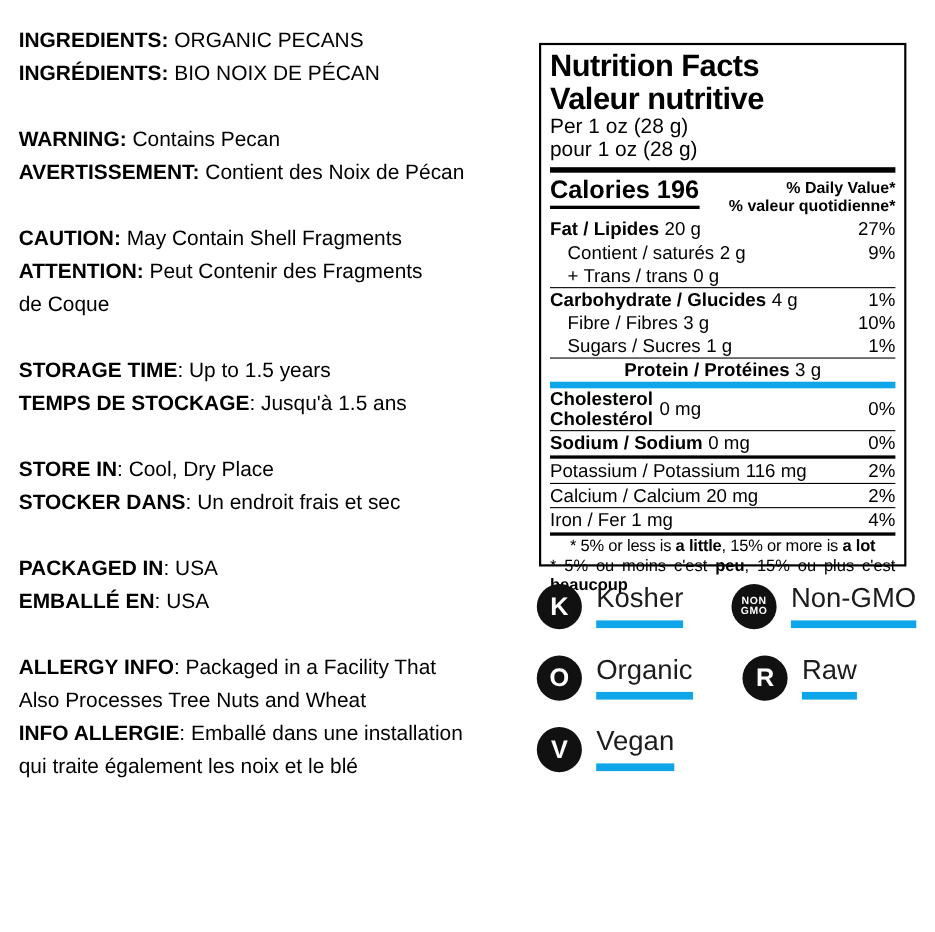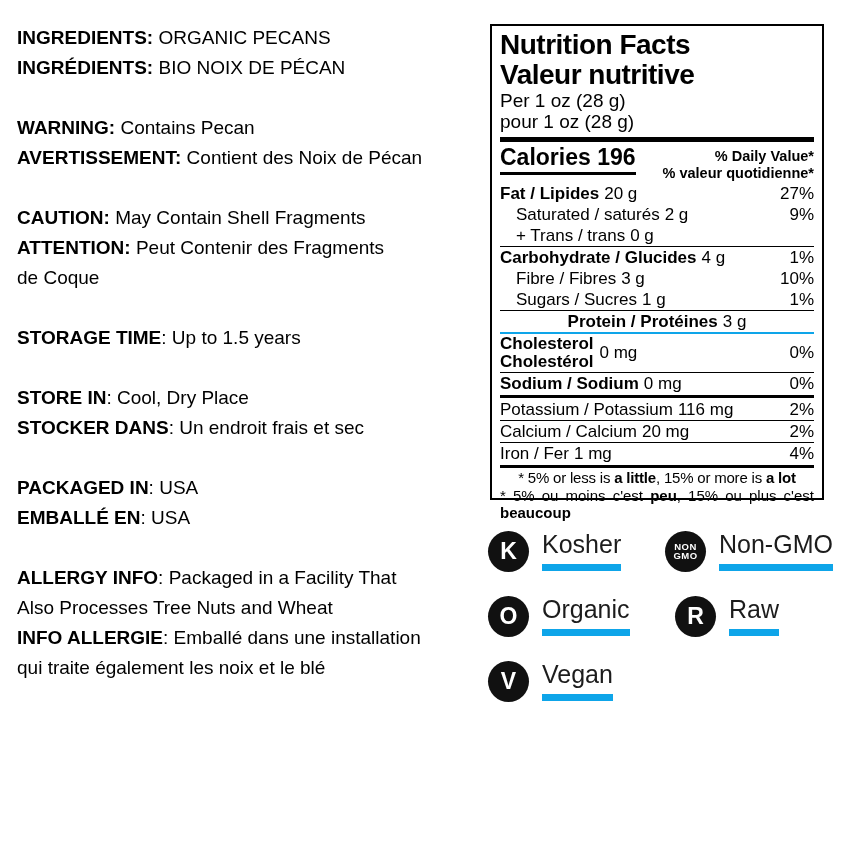--- a/index.html
+++ b/index.html
@@ -9,38 +9,38 @@
     -webkit-font-smoothing:antialiased;
   }
   
   .left-col{position:absolute;left:17px;top:23px;width:452px;font-size:19px;line-height:30px;}
   .block{margin-bottom:30px;}
   .block:last-child{margin-bottom:0;}
   .line{margin:0;}
   .lb{font-weight:bold;}
   
   .nf-panel{
-    position:absolute;left:490px;top:24px;width:334px;height:476px;
+    position:absolute;left:490px;top:39px;width:334px;height:476px;
     border:2px solid #000;box-sizing:border-box;padding:3px 8px 4px;
   }
   .nf-title{font-size:28px;font-weight:bold;line-height:28px;letter-spacing:-0.5px;margin:2px 0 1px;}
   .nf-serving{font-size:19px;line-height:21px;}
   .bar5{height:5px;background:#000;margin:5px 0 2px;}
   .bar3{height:3px;background:#000;margin:1px 0;}
   .cal-row{display:flex;justify-content:space-between;margin:1px 0 2px;}
   .cal{font-size:23px;font-weight:bold;border-bottom:3px solid #000;padding-bottom:1px;align-self:flex-start;}
   .cal-val{font-weight:bold;}
   .dv-head{font-size:14.5px;font-weight:bold;text-align:right;line-height:16.5px;margin-top:4px;}
   .nf-row{display:flex;font-size:17px;line-height:19px;padding:1px 0;align-items:baseline;}
   .nf-amt{margin-left:5px;white-space:nowrap;}
   .nf-dv{margin-left:auto;white-space:nowrap;}
   .bold{font-weight:bold;}
   .ind{padding-left:16px;}
   .bt{border-top:1px solid #000;justify-content:center;}
-  .chol{display:flex;padding:1px 0;border-top:2px solid #0ea5e9;font-size:17px;}
+  .chol{display:flex;padding:1px 0;border-top:6px solid #0ea5e9;font-size:17px;}
   .chol-names{font-weight:bold;line-height:18px;}
   .chol-amt{align-self:center;margin-left:6px;}
   .chol-dv{margin-left:auto;align-self:center;}
   .fn{font-size:15px;line-height:17px;margin:1px 0 0;text-align:center;}
   .fn-en{white-space:nowrap;letter-spacing:-0.2px;}
   .fn-fr{text-align:justify;}
   .fb{font-weight:bold;}
   
   .badges{
     position:absolute;left:488px;top:529px;width:356px;
@@ -71,20 +71,21 @@
     <p class="line"><span class="lb">WARNING:</span><span> Contains Pecan</span></p>
     <p class="line"><span class="lb">AVERTISSEMENT:</span><span> Contient des Noix de Pécan</span></p>
   </div>
   <div class="block">
     <p class="line"><span class="lb">CAUTION:</span><span> May Contain Shell Fragments</span></p>
     <p class="line"><span class="lb">ATTENTION:</span><span> Peut Contenir des Fragments</span></p>
     <p class="line"><span class="lb"></span><span>de Coque</span></p>
   </div>
   <div class="block">
     <p class="line"><span class="lb">STORAGE TIME</span><span>: Up to 1.5 years</span></p>
+    <p class="line"><span class="lb">TEMPS DE STOCKAGE</span><span>: Jusqu'à 1.5 ans</span></p>
   </div>
   <div class="block">
     <p class="line"><span class="lb">STORE IN</span><span>: Cool, Dry Place</span></p>
     <p class="line"><span class="lb">STOCKER DANS</span><span>: Un endroit frais et sec</span></p>
   </div>
   <div class="block">
     <p class="line"><span class="lb">PACKAGED IN</span><span>: USA</span></p>
     <p class="line"><span class="lb">EMBALLÉ EN</span><span>: USA</span></p>
   </div>
   <div class="block">
@@ -109,21 +110,21 @@
       <div>% valeur quotidienne*</div>
     </div>
   </div>
 
   <div class="nf-row">
       <span class="bold">Fat / Lipides</span>
       <span class="nf-amt">20 g</span>
       <span class="nf-dv">27%</span>
     </div>
   <div class="nf-row ind">
-      <span>Saturated / saturés</span>
+      <span>Contient / saturés</span>
       <span class="nf-amt">2 g</span>
       <span class="nf-dv">9%</span>
     </div>
   <div class="nf-row ind">
       <span>+ Trans / trans</span>
       <span class="nf-amt">0 g</span>
       <span class="nf-dv"></span>
     </div>
   <div class="nf-row bt">
       <span class="bold">Carbohydrate / Glucides</span>

